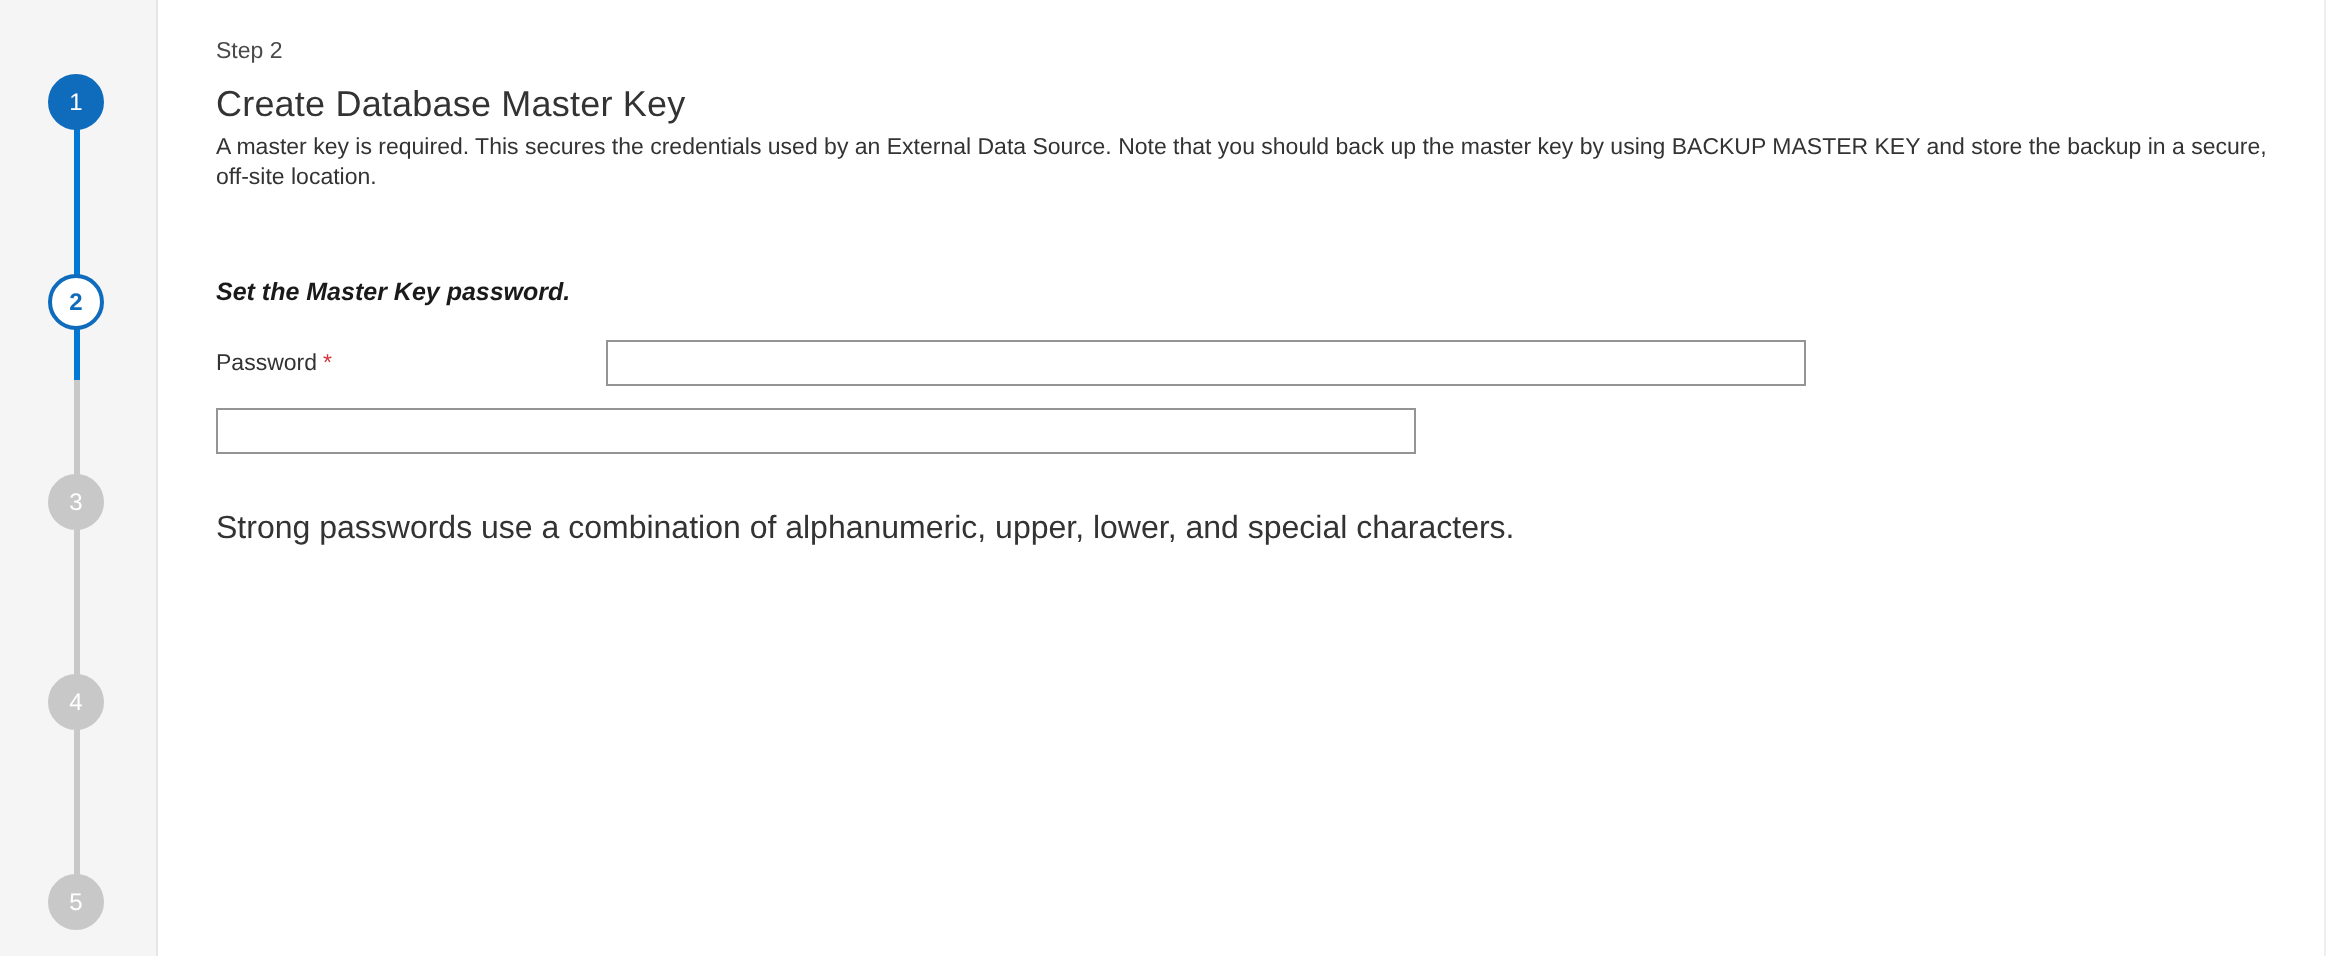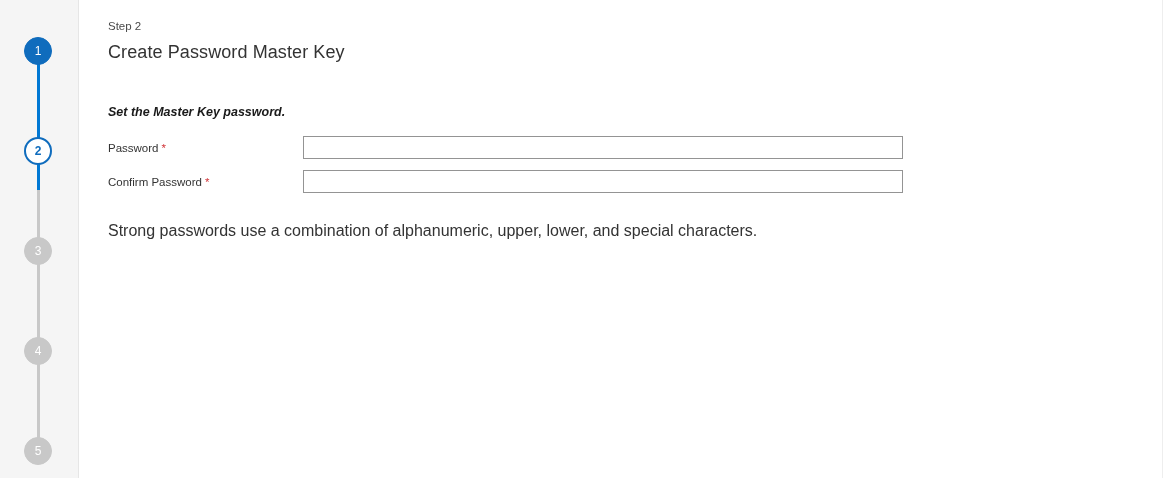--- a/index.html
+++ b/index.html
@@ -172,36 +172,34 @@
 
     <div class="step done step-1">1</div>
     <div class="step current step-2">2</div>
     <div class="step todo step-3">3</div>
     <div class="step todo step-4">4</div>
     <div class="step todo step-5">5</div>
   </div>
 
   <div class="content">
     <div class="step-label">Step 2</div>
-    <h1 class="page-title">Create Password Master Key</h1>
+    <h1 class="page-title">Create Database Master Key</h1>
+    <p class="page-desc">A master key is required. This secures the credentials used by an External Data Source. Note that you should back up the master key by using BACKUP MASTER KEY and store the backup in a secure, off-site location.</p>
 
     <div class="section-title">Set the Master Key password.</div>
 
     <div class="form">
       <div class="form-row">
         <div class="form-label">
           <span>Password</span><span class="req">*</span>
         </div>
         <input class="form-input" type="password" value="" placeholder="" style="">
       </div>
 
       <div class="form-row">
-        <div class="form-label">
-          <span>Confirm Password</span><span class="req">*</span>
-        </div>
         <input class="form-input" type="password" value="" placeholder="" style="">
       </div>
     </div>
 
     <p class="hint">Strong passwords use a combination of alphanumeric, upper, lower, and special characters.</p>
   </div>
 
   <div class="right-edge"></div>
 </div>
 

